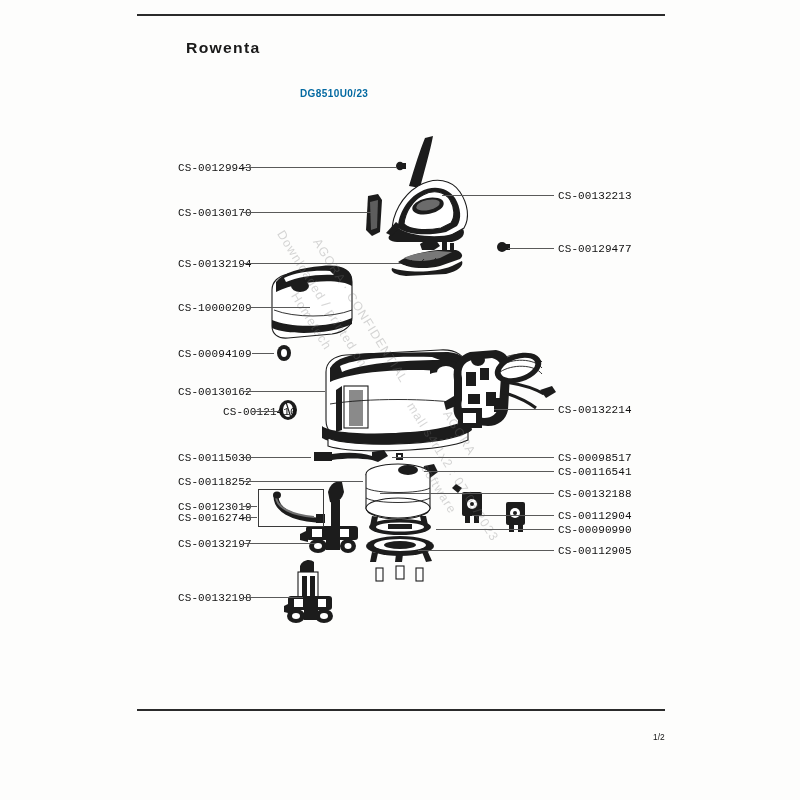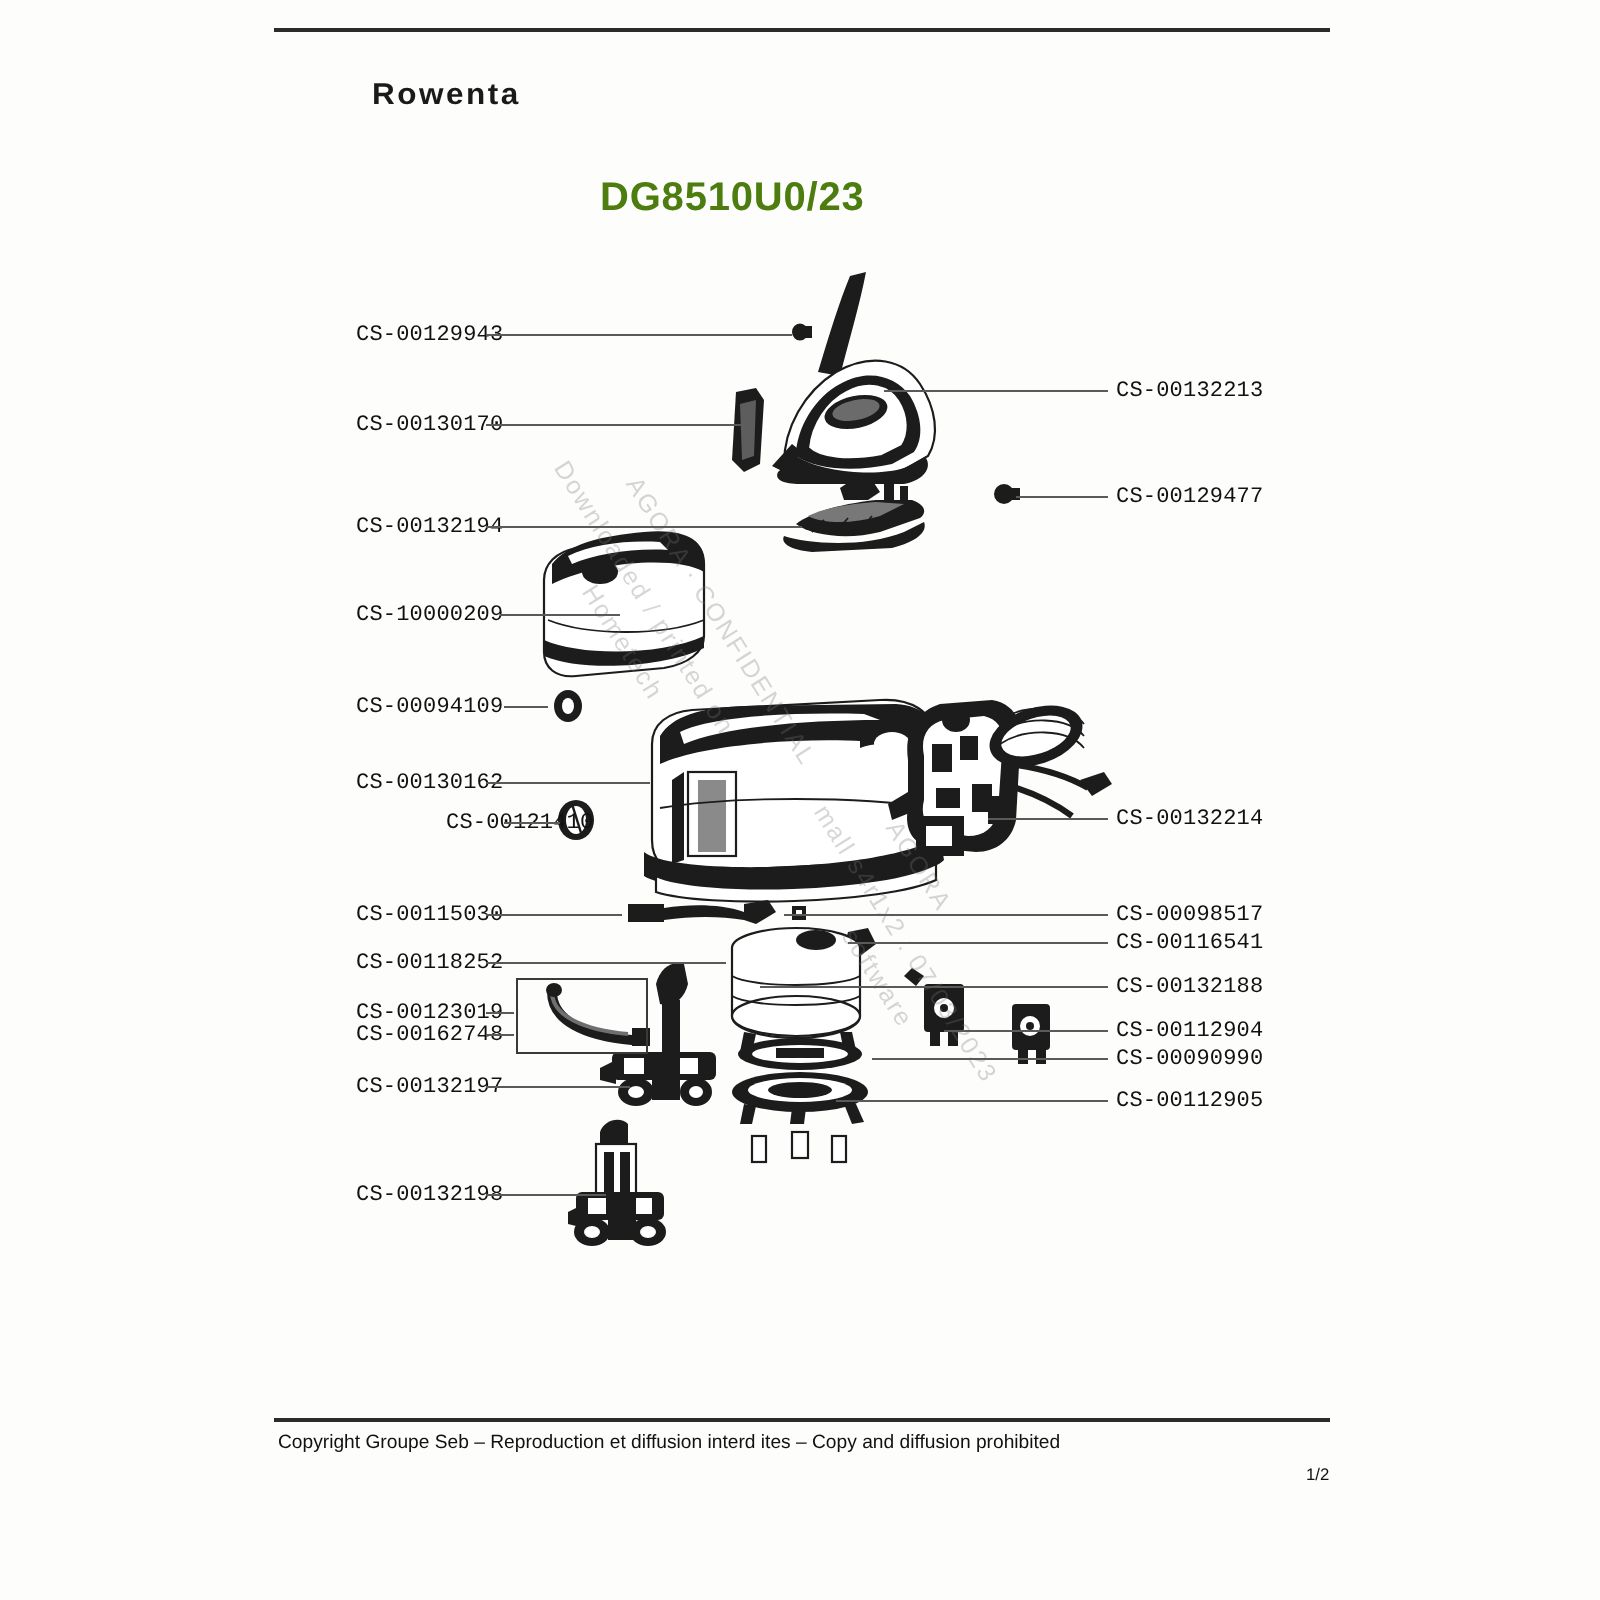--- a/index.html
+++ b/index.html
@@ -23,22 +23,22 @@
   .brand{
     position:absolute;left:186px;top:39px;
     font-family:"Liberation Sans", sans-serif;
     font-weight:bold;font-size:15px;letter-spacing:1.2px;
     color:#1a1a1a;
     transform:scaleX(1.05);transform-origin:left center;
   }
   .model{
     position:absolute;left:300px;top:88px;
     font-family:"Liberation Sans", sans-serif;
-    font-weight:bold;font-size:20px;letter-spacing:.4px;
-    color:#4d7c0f;
+    font-weight:bold;font-size:10px;letter-spacing:.4px;
+    color:#0369a1;
   }
 
   .plabel{
     position:absolute;
     font-family:"Liberation Mono","DejaVu Sans Mono",monospace;
     font-size:11px;letter-spacing:.1px;color:#111;
     white-space:nowrap;
   }
   .plabel.right{}
   .leader{
@@ -352,16 +352,15 @@
       <div class="plabel right" style="left: 558px; top: 510px;">CS-00112904</div>
       <div class="leader" style="left: 472px; top: 515px; width: 82px;"></div>
       <div class="plabel right" style="left: 558px; top: 524px;">CS-00090990</div>
       <div class="leader" style="left: 436px; top: 529px; width: 118px;"></div>
       <div class="plabel right" style="left: 558px; top: 545px;">CS-00112905</div>
       <div class="leader" style="left: 418px; top: 550px; width: 136px;"></div>
     </div>
 
   <div class="bracket2" style="left:258px;top:489px;width:64px;height:36px;"></div>
 
-  <div class="footer-line" id="footer1">Copyright Groupe Seb – Reproduction et diffusion interd ites – Copy and diffusion prohibited</div>
   <div class="footer-line" id="pagenum">1/2</div>
 
 </div>
 
 </body></html>

